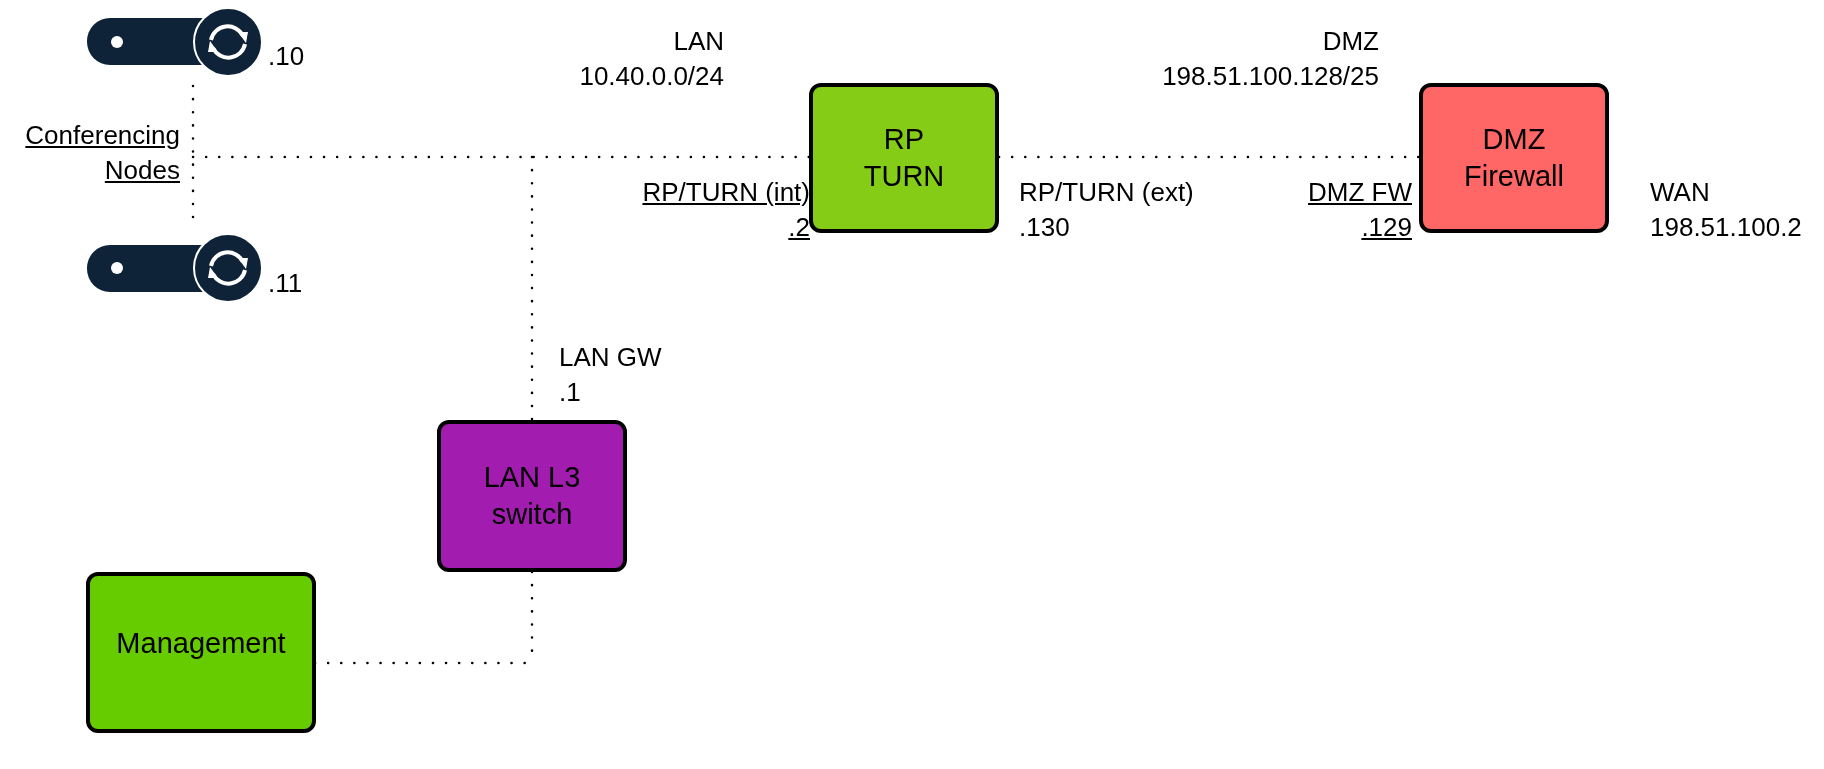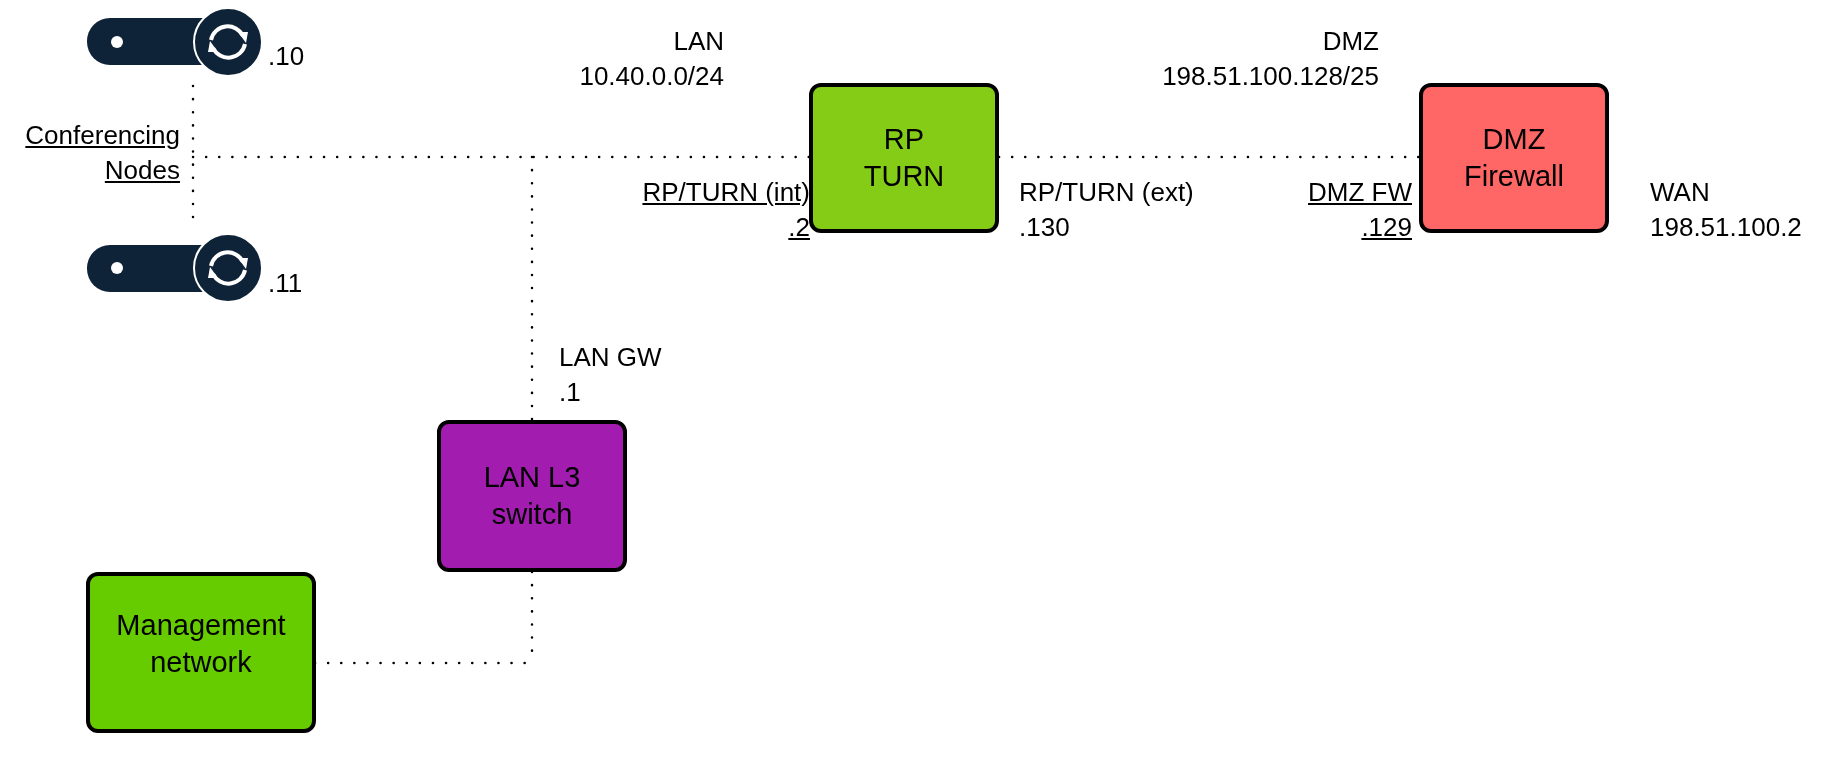--- a/index.html
+++ b/index.html
@@ -90,15 +90,14 @@
 <div class="box" style="left:437px;top:420px;width:190px;height:152px;background:#a21caf;">
   <div>
     <span>LAN L3</span>
     <span>switch</span>
   </div>
 </div>
 
 <div class="box" style="left:86px;top:572px;width:230px;height:161px;background:#66cc00;">
   <div style="margin-top:-18px;">
     <span>Management</span>
-    <span>network</span>
   </div>
 </div>
 
 </body></html>

